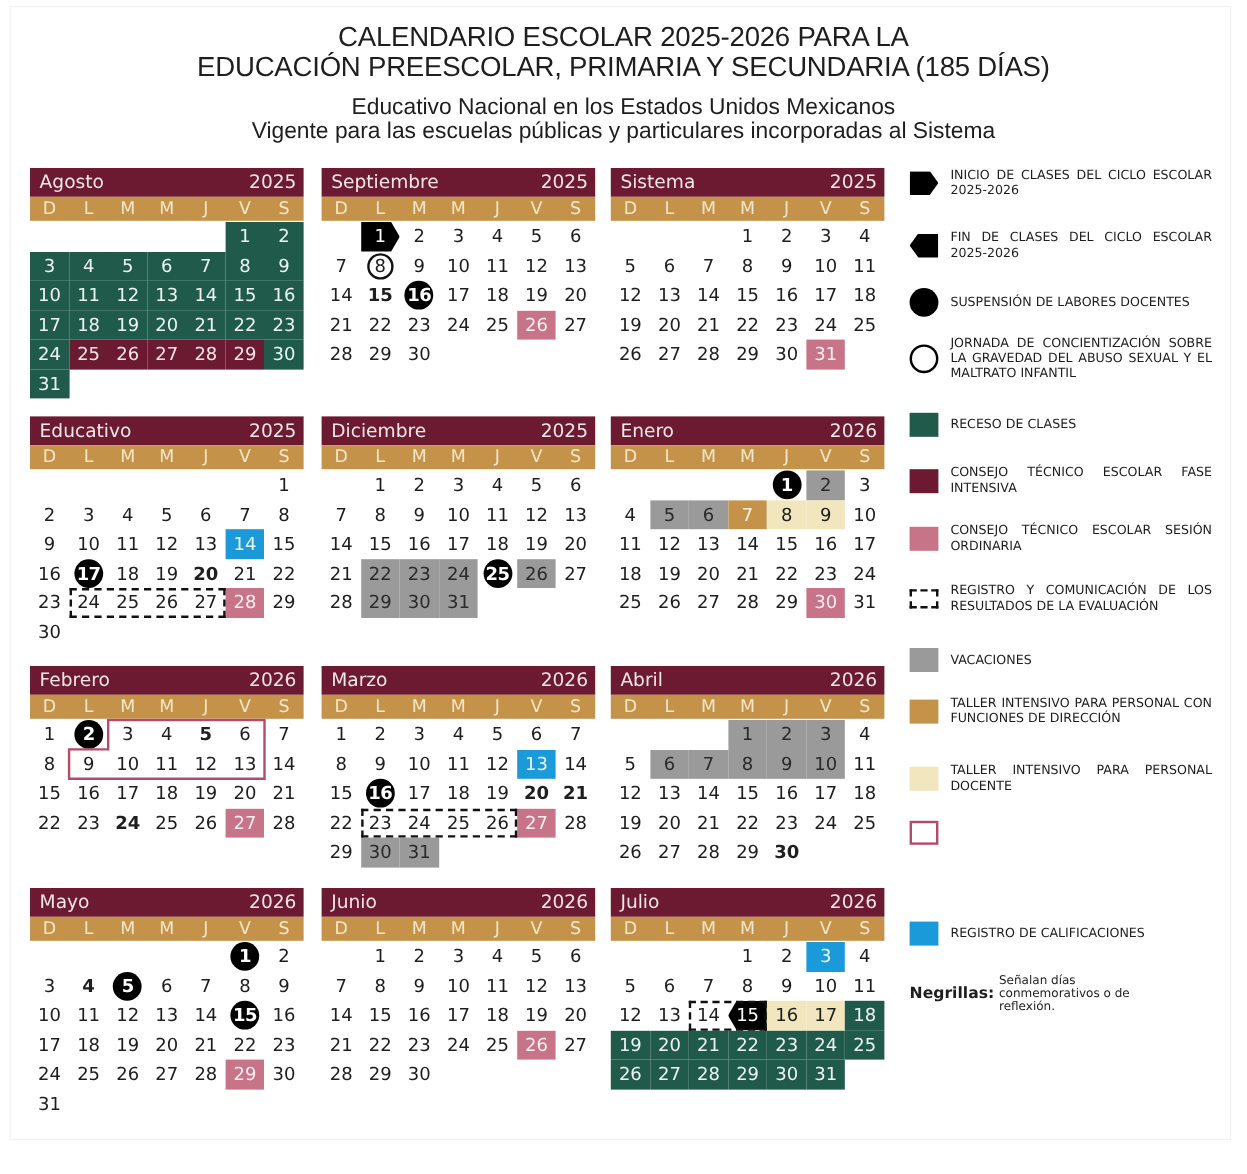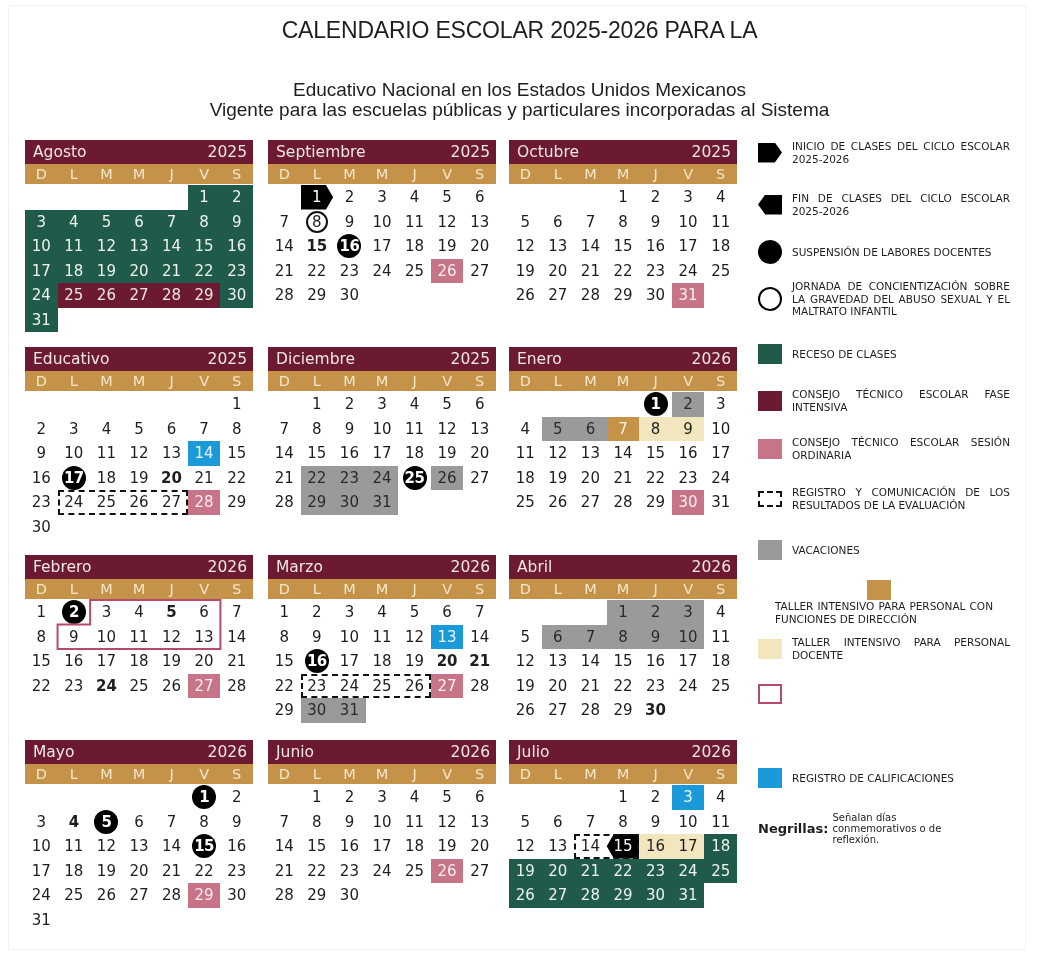--- a/index.html
+++ b/index.html
@@ -63,20 +63,21 @@
   .negr-label { font-weight: bold; font-size: 13px; margin-right: 4px; }
   .negr-text { font-size: 10px; line-height: 11px; }
 </style>
 </head>
 <body>
 
 <div class="card"></div>
 
 <div class="title">
   <div>CALENDARIO ESCOLAR 2025-2026 PARA LA</div>
+  <div>EDUCACIÓN PREESCOLAR, PRIMARIA Y SECUNDARIA (185 DÍAS)</div>
 </div>
 <div class="subtitle">
   <div>Educativo Nacional en los Estados Unidos Mexicanos</div>
   <div>Vigente para las escuelas públicas y particulares incorporadas al Sistema</div>
 </div>
 
 <div id="months">
     <div class="month" style="left: 25px; top: 140px;">
       <div class="month-head">
         <span>Agosto</span>
@@ -167,21 +168,21 @@
         <div class="cell" style="left: 130.28px; top: 74.5px;">25</div>
         <div class="cell c-cte-ord" style="left: 162.85px; top: 74.5px;">26</div>
         <div class="cell" style="left: 195.42px; top: 74.5px;">27</div>
         <div class="cell" style="left: 0px; top: 99px;">28</div>
         <div class="cell" style="left: 32.57px; top: 99px;">29</div>
         <div class="cell" style="left: 65.14px; top: 99px;">30</div>
       </div>
     </div>
     <div class="month" style="left: 509px; top: 140px;">
       <div class="month-head">
-        <span>Octubre</span>
+        <span>Sistema</span>
         <span>2025</span>
       </div>
       <div class="wd-row">
         <div class="wd">D</div>
         <div class="wd">L</div>
         <div class="wd">M</div>
         <div class="wd">M</div>
         <div class="wd">J</div>
         <div class="wd">V</div>
         <div class="wd">S</div>
@@ -684,21 +685,21 @@
       <div class="lg-text">CONSEJO TÉCNICO ESCOLAR SESIÓN ORDINARIA</div>
     </div>
     <div class="lg-item" style="top: 346px;">
       <div class="lg-dash" style="flex: 0 0 auto; margin-right: 10px;"></div>
       <div class="lg-text">REGISTRO Y COMUNICACIÓN DE LOS RESULTADOS DE LA EVALUACIÓN</div>
     </div>
     <div class="lg-item" style="top: 400px;">
       <div class="lg-sw" style="flex: 0 0 auto; margin-right: 10px; background: rgb(154, 154, 154);"></div>
       <div class="lg-text">VACACIONES</div>
     </div>
-    <div class="lg-item" style="top: 440px; flex-direction: column;">
+    <div class="lg-item" style="top: 440px;">
       <div class="lg-sw" style="flex: 0 0 auto; margin-right: 10px; background: rgb(197, 146, 74);"></div>
       <div class="lg-text">TALLER INTENSIVO PARA PERSONAL CON FUNCIONES DE DIRECCIÓN</div>
     </div>
     <div class="lg-item" style="top: 496px;">
       <div class="lg-sw" style="flex: 0 0 auto; margin-right: 10px; background: rgb(242, 230, 191);"></div>
       <div class="lg-text">TALLER INTENSIVO PARA PERSONAL DOCENTE</div>
     </div>
     <div class="lg-item" style="top: 544px;">
       <div class="lg-pre" style="flex: 0 0 auto; margin-right: 10px;"></div>
     </div>

